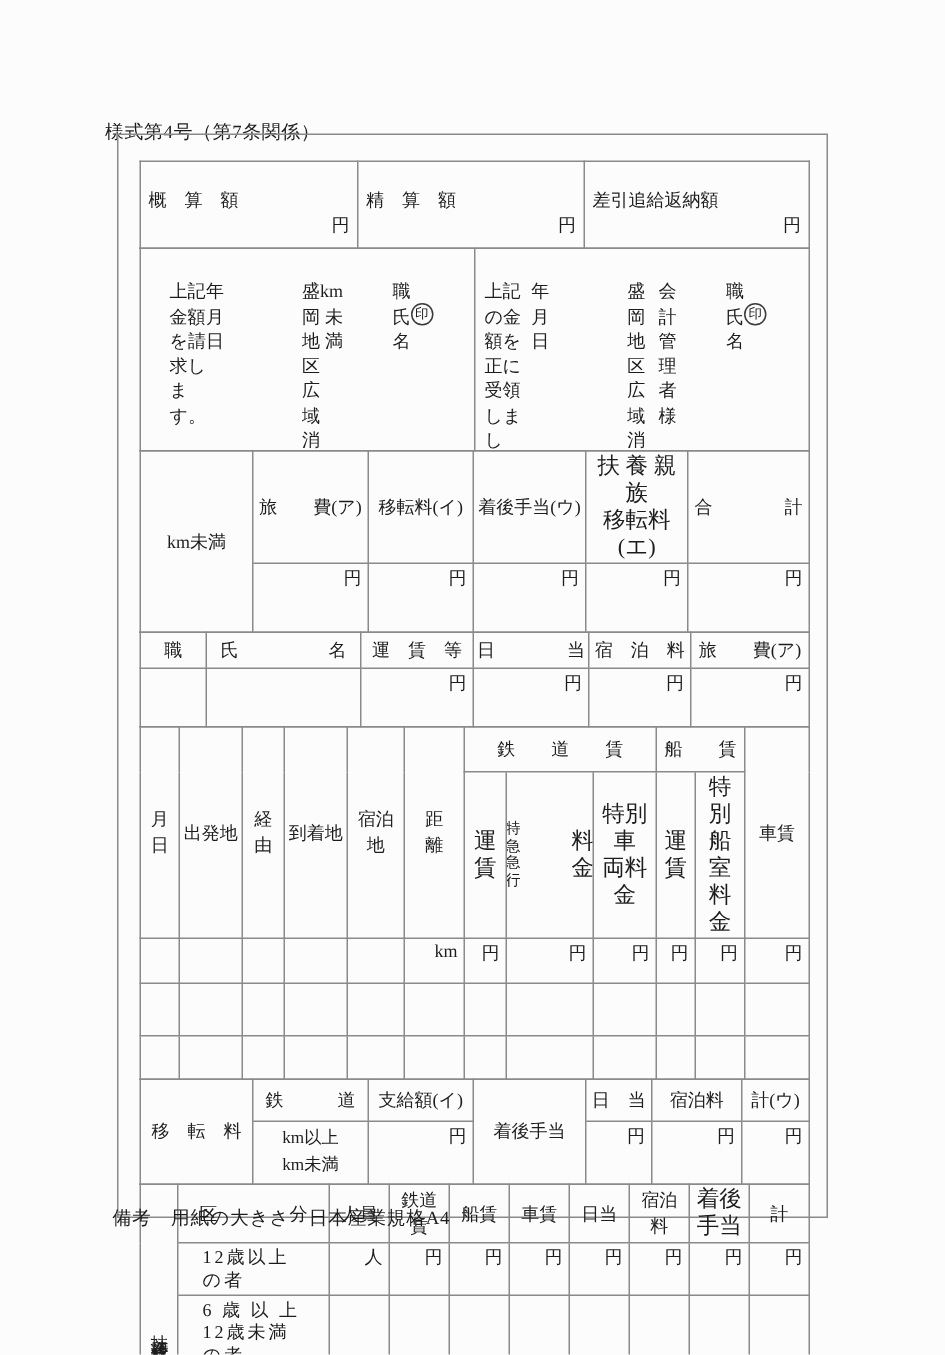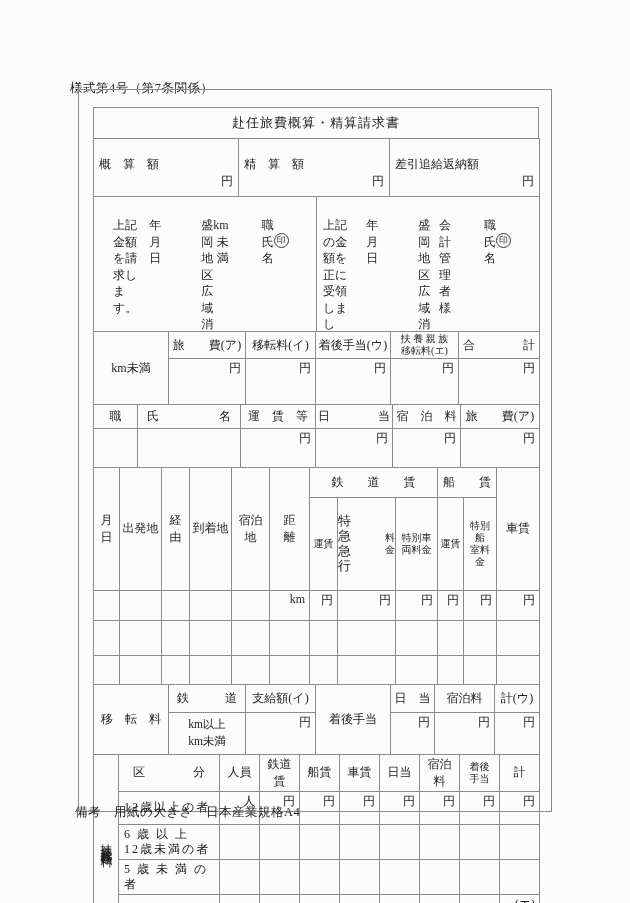--- a/index.html
+++ b/index.html
@@ -30,61 +30,54 @@
     font-weight: normal; font-size: 12px;
     white-space: pre-line; overflow: hidden;
     padding: 0;
   }
   .r31{height:31px} .r29{height:29px} .r106{height:106px}
   .r26{height:26px} .r46{height:46px} .r24{height:24px} .r39{height:39px}
   .r30{height:30px} .r35{height:35px} .r28{height:28px} .r42{height:42px}
   .r33{height:33px} .r34{height:34px}
   .title-cell { text-align:center; font-size:13px; letter-spacing:1px; vertical-align:middle; }
   .hd { text-align:center; vertical-align:middle; padding:1px 2px; }
-  .small { font-size:10px; line-height:1.2;margin-left:31px; }
+  .small { font-size:15px; line-height:1.2;margin-left:31px; }
   .u { text-align:right; vertical-align:top; padding:1px 4px; }
   .amt { display:flex; flex-direction:column; justify-content:space-between; height:27px; padding:2px 5px; }
   .amt-unit { align-self:flex-end; }
   .req { display:flex; flex-direction:row; padding:5px 6px 2px; height:104px; }
   .req > div { line-height:16.5px; }
   .req-statement { padding-left:13px; }
-  .req-date { text-align:center; padding-right:28px; }
+  .req-date { text-align:left; padding-right:28px; }
   .req-to { text-align:right; padding-right:5px; }
   .req-name { padding-left:28px; }
   .req-seal { text-align:right; padding-right:22px; margin-top:-3px; }
   .seal-circle {
     display:inline-flex; align-items:center; justify-content:center;
     width:15px; height:15px; border:1px solid #3a3a3a; border-radius:50%;
     font-size:9px; line-height:1;
   }
   .express-wrap { display:flex; align-items:center; justify-content:center; gap:3px; }
-  .express-stack { font-size:13px; line-height:1.15; text-align:center; white-space:pre-line; }
+  .express-stack { font-size:10px; line-height:1.15; text-align:center; white-space:pre-line; }
   .rail-range { text-align:center; vertical-align:middle; font-size:11.5px; line-height:1.5; }
-  .kubun { text-align:left; vertical-align:middle; padding:2px 5px; letter-spacing:2px; line-height:1.25; }
+  .kubun { text-align:left; vertical-align:middle; padding:2px 16px; letter-spacing:2px; line-height:1.25; }
   .vcell { text-align:center; vertical-align:middle; }
   .vlabel-wrap { display:flex; align-items:center; justify-content:center; }
   .vlabel { writing-mode: vertical-rl; letter-spacing:2px; font-size:12px; }
   .bottom-note { position:absolute; left:75px; top:804px; font-size:12.5px; letter-spacing:.5px; }
 </style>
 </head>
 <body>
 
 <div class="form-code">様式第4号（第7条関係）</div>
 
 <div class="outer-frame"></div>
 
 <div class="form-body">
 
-  <table>
-    <tbody>
-        <tr class="r31">
-      <td class="title-cell">赴任旅費概算・精算請求書</td>
-    </tr>
-  </tbody>
-    </table>
 
   <table>
     <colgroup>
         <col style="width:145px">
         <col style="width:151px">
         <col style="width:150px">
       </colgroup>
     <tbody>
         <tr class="r29">
       <td>

